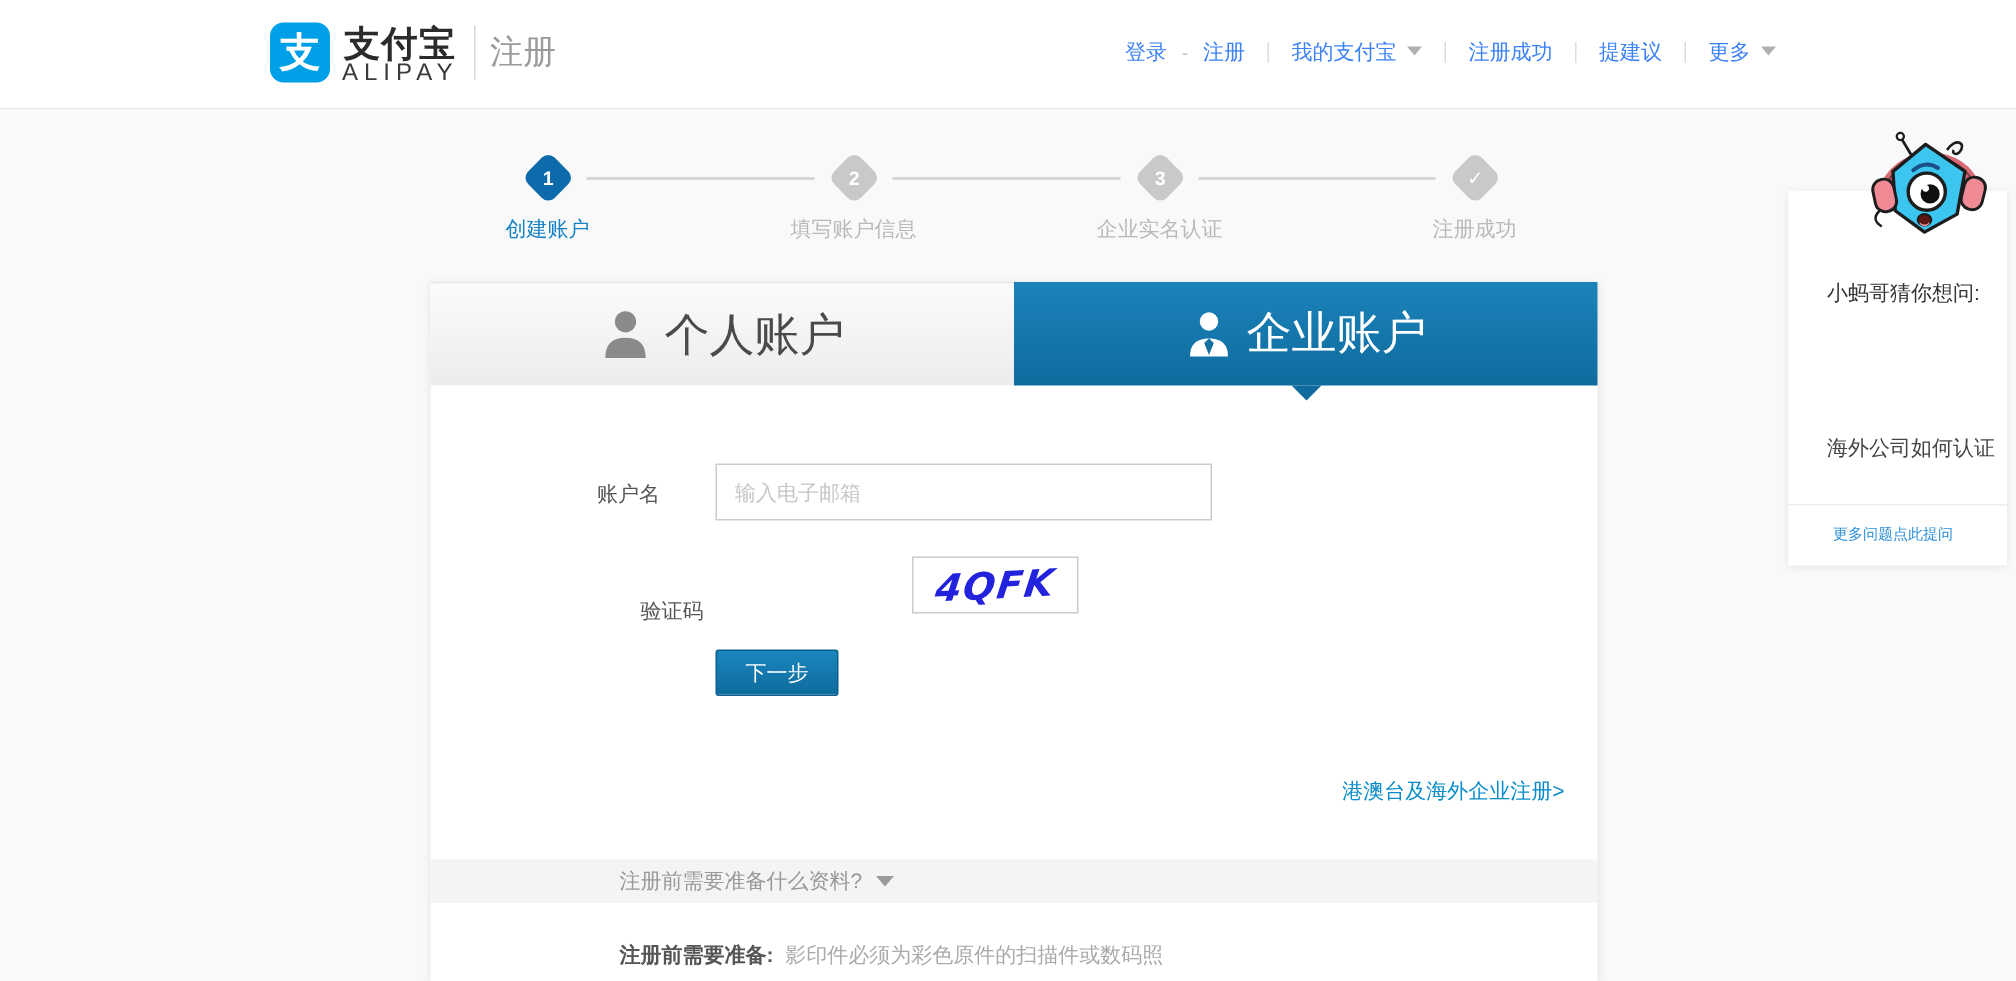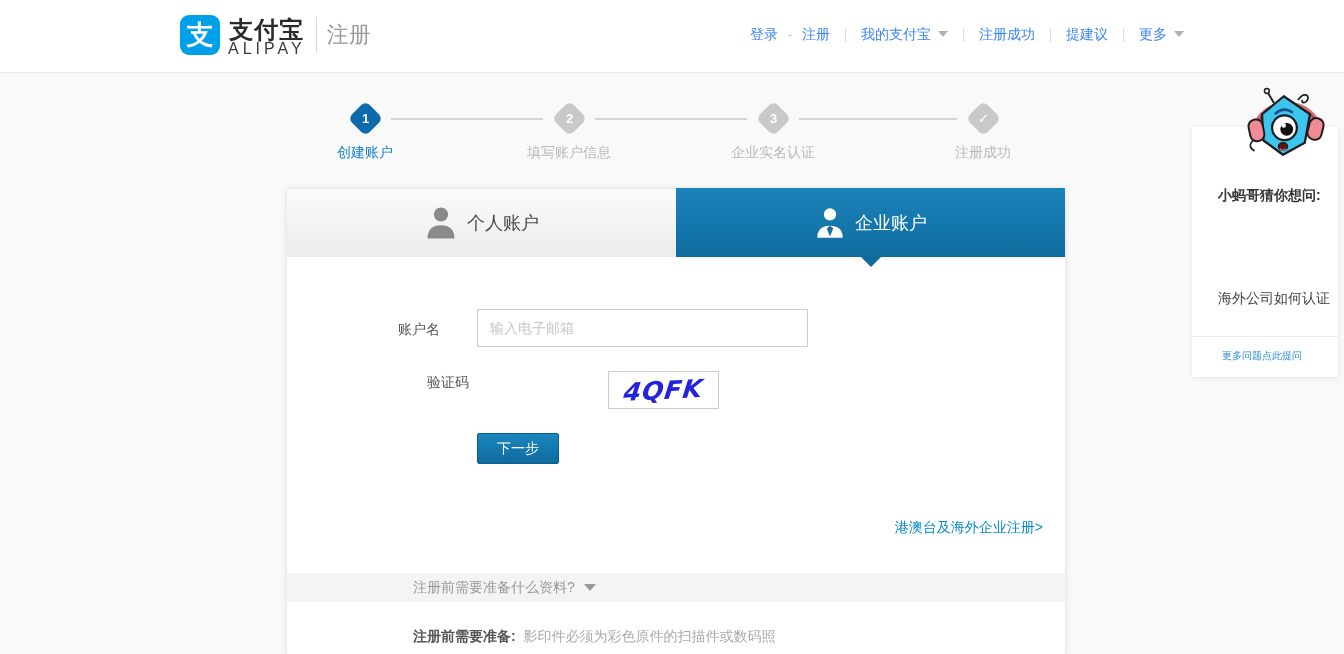--- a/index.html
+++ b/index.html
@@ -28,21 +28,21 @@
   .step-line{position:absolute;height:2px;background:#d5d5d5;top:118px;}
   .diamond{position:absolute;top:106px;width:25px;height:25px;border-radius:6px;background:#c9c9c9;transform:rotate(45deg);}
   .diamond .num{display:block;transform:rotate(-45deg);color:#fff;font-size:13px;font-weight:bold;text-align:center;line-height:25px;}
   .diamond.active{background:#0d6bab;}
   .step-label{position:absolute;top:144px;font-size:14px;color:#b9b9b9;transform:translateX(-50%);white-space:nowrap;}
   .step-label.active{color:#1583c5;}
 
   
   .panel{position:absolute;left:287px;top:188px;width:778px;height:466px;background:#fff;box-shadow:0 1px 6px rgba(0,0,0,.13);}
   .tabs{position:absolute;top:0;left:0;width:778px;height:69px;display:flex;}
-  .tab{flex:1;position:relative;display:flex;align-items:center;justify-content:center;gap:9px;font-size:18px;cursor:pointer;}
+  .tab{flex:1;position:relative;display:flex;align-items:center;justify-content:center;gap:9px;font-size:30px;cursor:pointer;}
   .tab.personal{background:linear-gradient(#fbfbfb,#ececec);color:#4a4a4a;border-top:1px solid #e8e8e8;}
   .tab.enterprise{background:linear-gradient(#1b83ba,#0f6b9e);color:#fff;}
   .notch{position:absolute;left:50%;bottom:-10px;margin-left:-10px;width:0;height:0;
          border-left:10px solid transparent;border-right:10px solid transparent;border-top:10px solid #0f6b9e;}
   .tab-icon{display:flex;align-items:center;}
 
   .f-label{position:absolute;font-size:14px;color:#555;width:100px;left:82px;text-align:right;}
   .txt-input{position:absolute;border:1px solid #ccc;height:38px;padding:0 12px;font-size:14px;color:#333;outline:none;
              font-family:"Liberation Sans","DejaVu Sans",sans-serif;}
   .txt-input::placeholder{color:#c6c6c6;}
@@ -57,21 +57,21 @@
   .finance{position:absolute;right:22px;top:358px;font-size:14px;color:#666;}
   .prep-bar{position:absolute;left:0;top:385px;width:778px;height:29px;background:#f4f4f4;display:flex;align-items:center;cursor:pointer;}
   .prep-q{margin-left:126px;font-size:14px;color:#999;}
   .prep-chev{width:0;height:0;border-left:6px solid transparent;border-right:6px solid transparent;border-top:7px solid #9a9a9a;margin-left:9px;}
   .prep-note{position:absolute;left:126px;top:440px;font-size:14px;}
   .note-label{font-weight:bold;color:#555;}
   .note-text{color:#aaa;margin-left:4px;}
 
   
   .helper{position:absolute;left:1192px;top:127px;width:146px;height:250px;background:#fff;box-shadow:0 1px 5px rgba(0,0,0,.09);}
-  .helper-title{position:absolute;left:26px;top:60px;font-size:14px;font-weight:bold;color:#333;white-space:nowrap;}
+  .helper-title{position:absolute;left:26px;top:60px;font-size:14px;font-weight:normal;color:#333;white-space:nowrap;}
   .helper-q{position:absolute;left:26px;width:114px;font-size:14px;color:#444;line-height:23px;cursor:pointer;}
   .q1{top:100px;} .q2{top:160px;}
   .helper-divider{position:absolute;left:0;top:209px;width:146px;height:1px;background:#ededed;}
   .helper-more{position:absolute;left:30px;top:222px;font-size:10px;color:#2a8fd8;cursor:pointer;white-space:nowrap;}
   .robot{position:absolute;left:1241px;top:86px;}
 </style>
 </head>
 <body>
 
 <div class="canvas">
@@ -147,21 +147,21 @@
           </svg>
         </span>
         <span>企业账户</span>
         <div class="notch"></div>
       </div>
     </div>
 
     <div class="f-label" style="top:133px;text-align:center;">账户名</div>
     <input class="txt-input" style="left: 190px; top: 121px; width: 331px;" type="text" placeholder="输入电子邮箱">
 
-    <div class="f-label" style="top:186px;">验证码</div>
+    <div class="f-label" style="top:211px;">验证码</div>
     <div class="captcha-box">
       <span class="captcha-text">4QFK</span>
     </div>
 
     <button class="next-btn">下一步</button>
 
     <div class="overseas">港澳台及海外企业注册&gt;</div>
 
     <div class="prep-bar">
       <span class="prep-q">注册前需要准备什么资料?</span>

